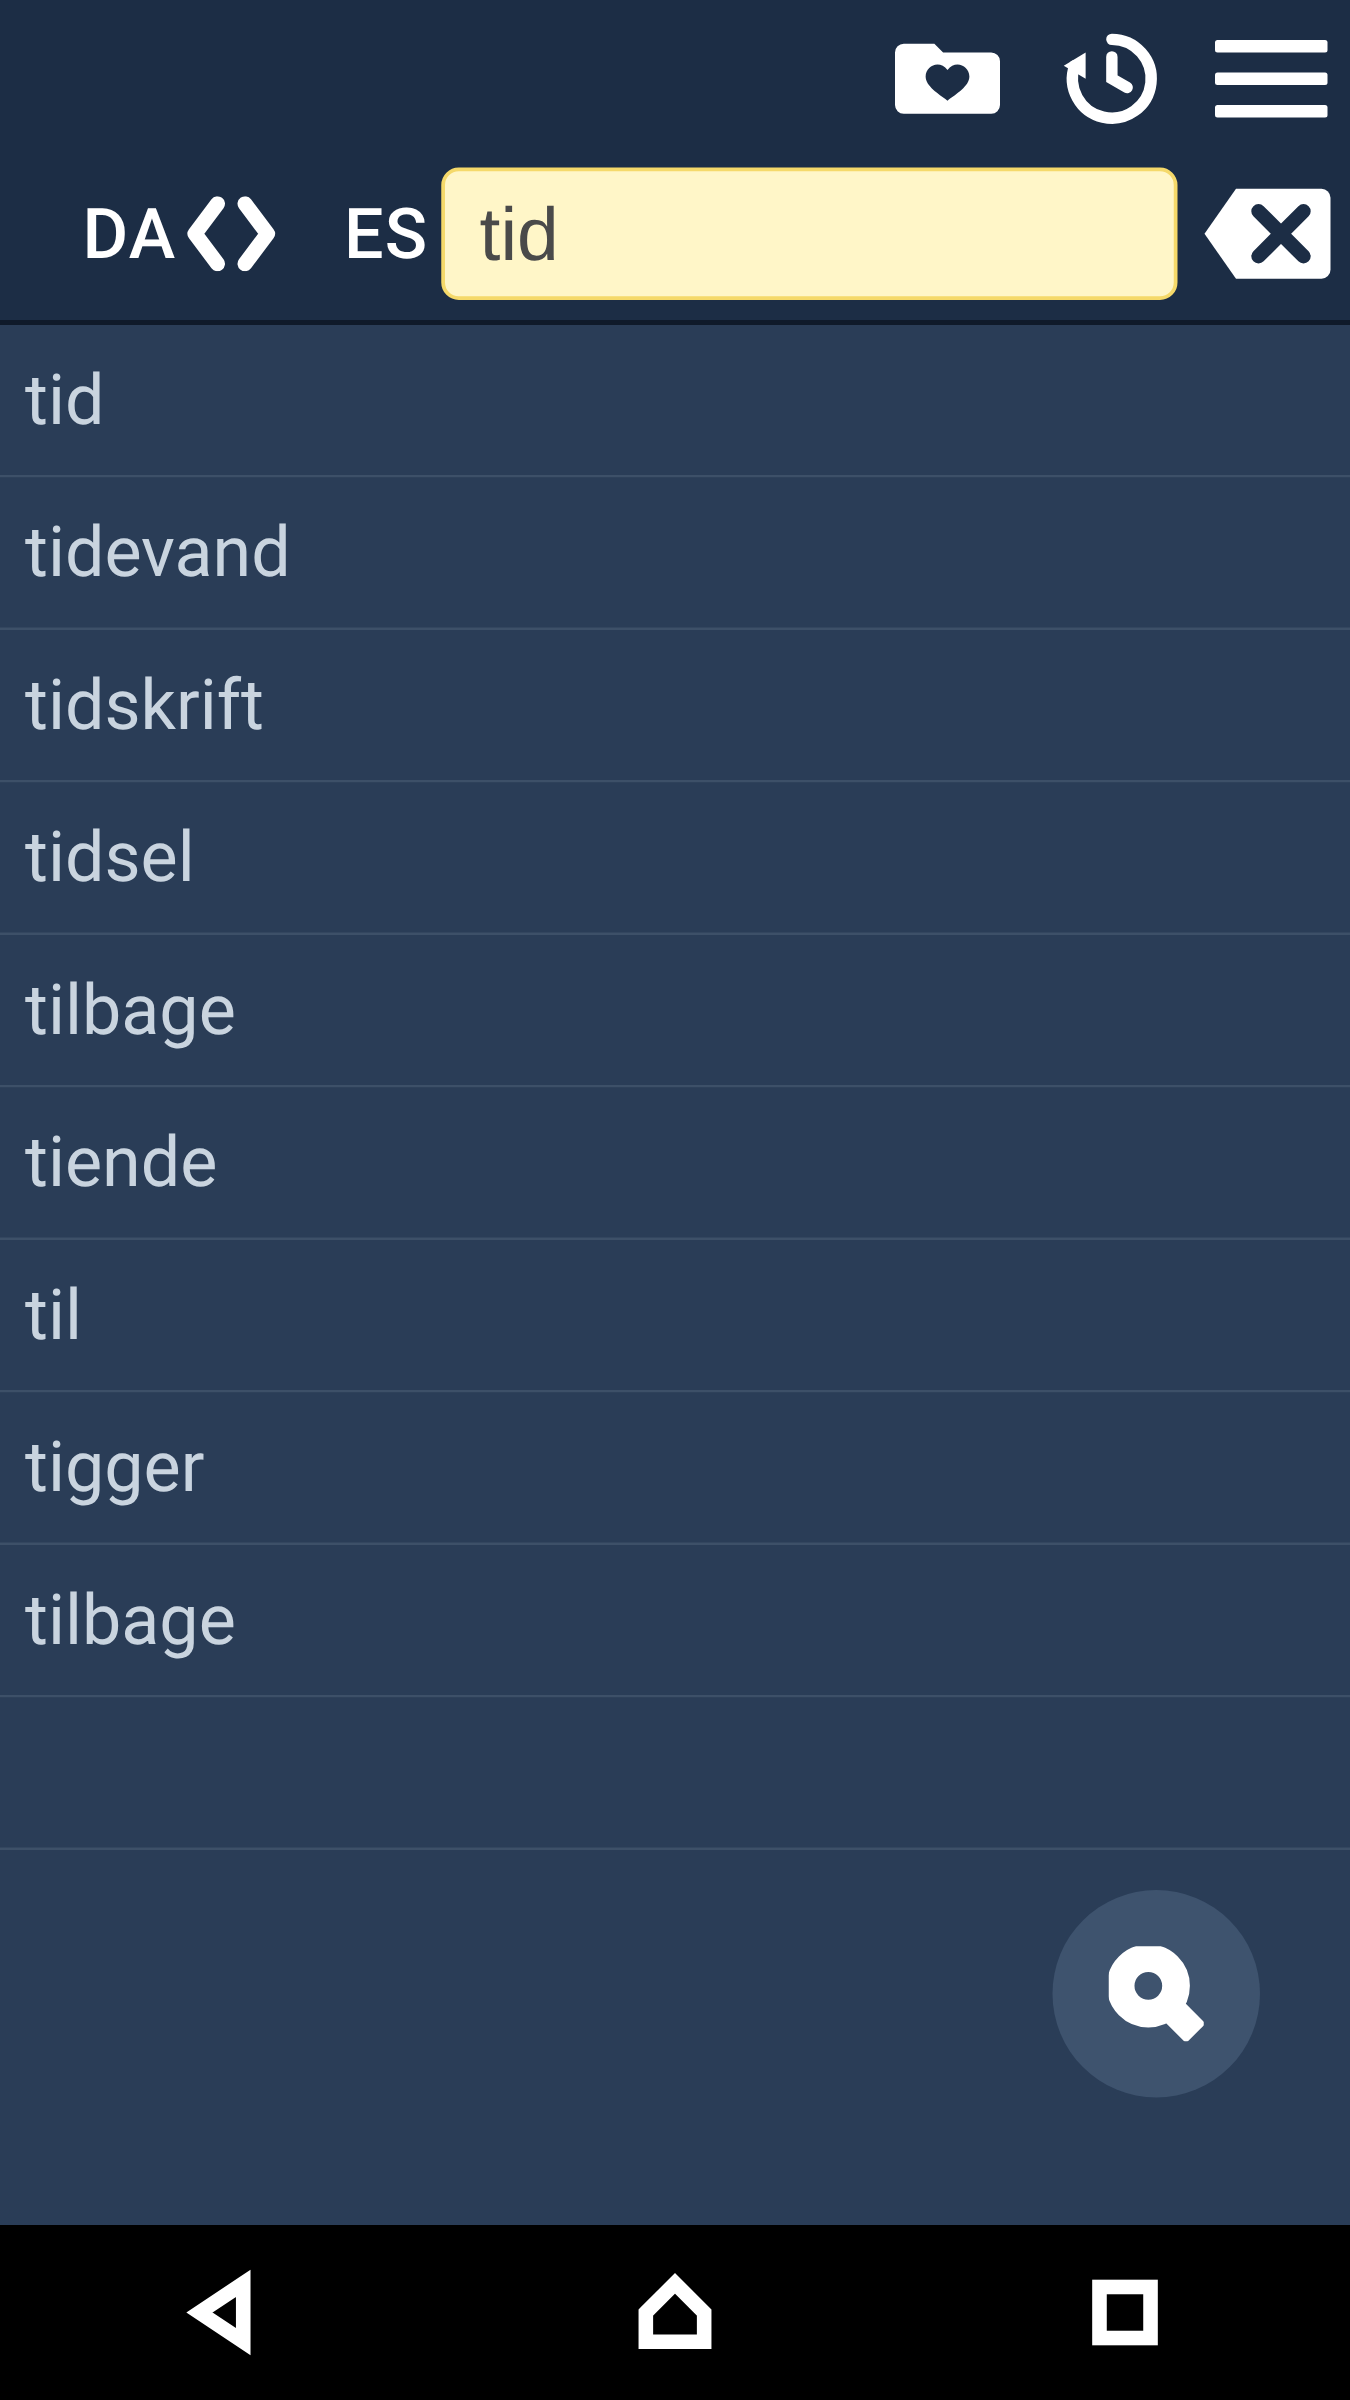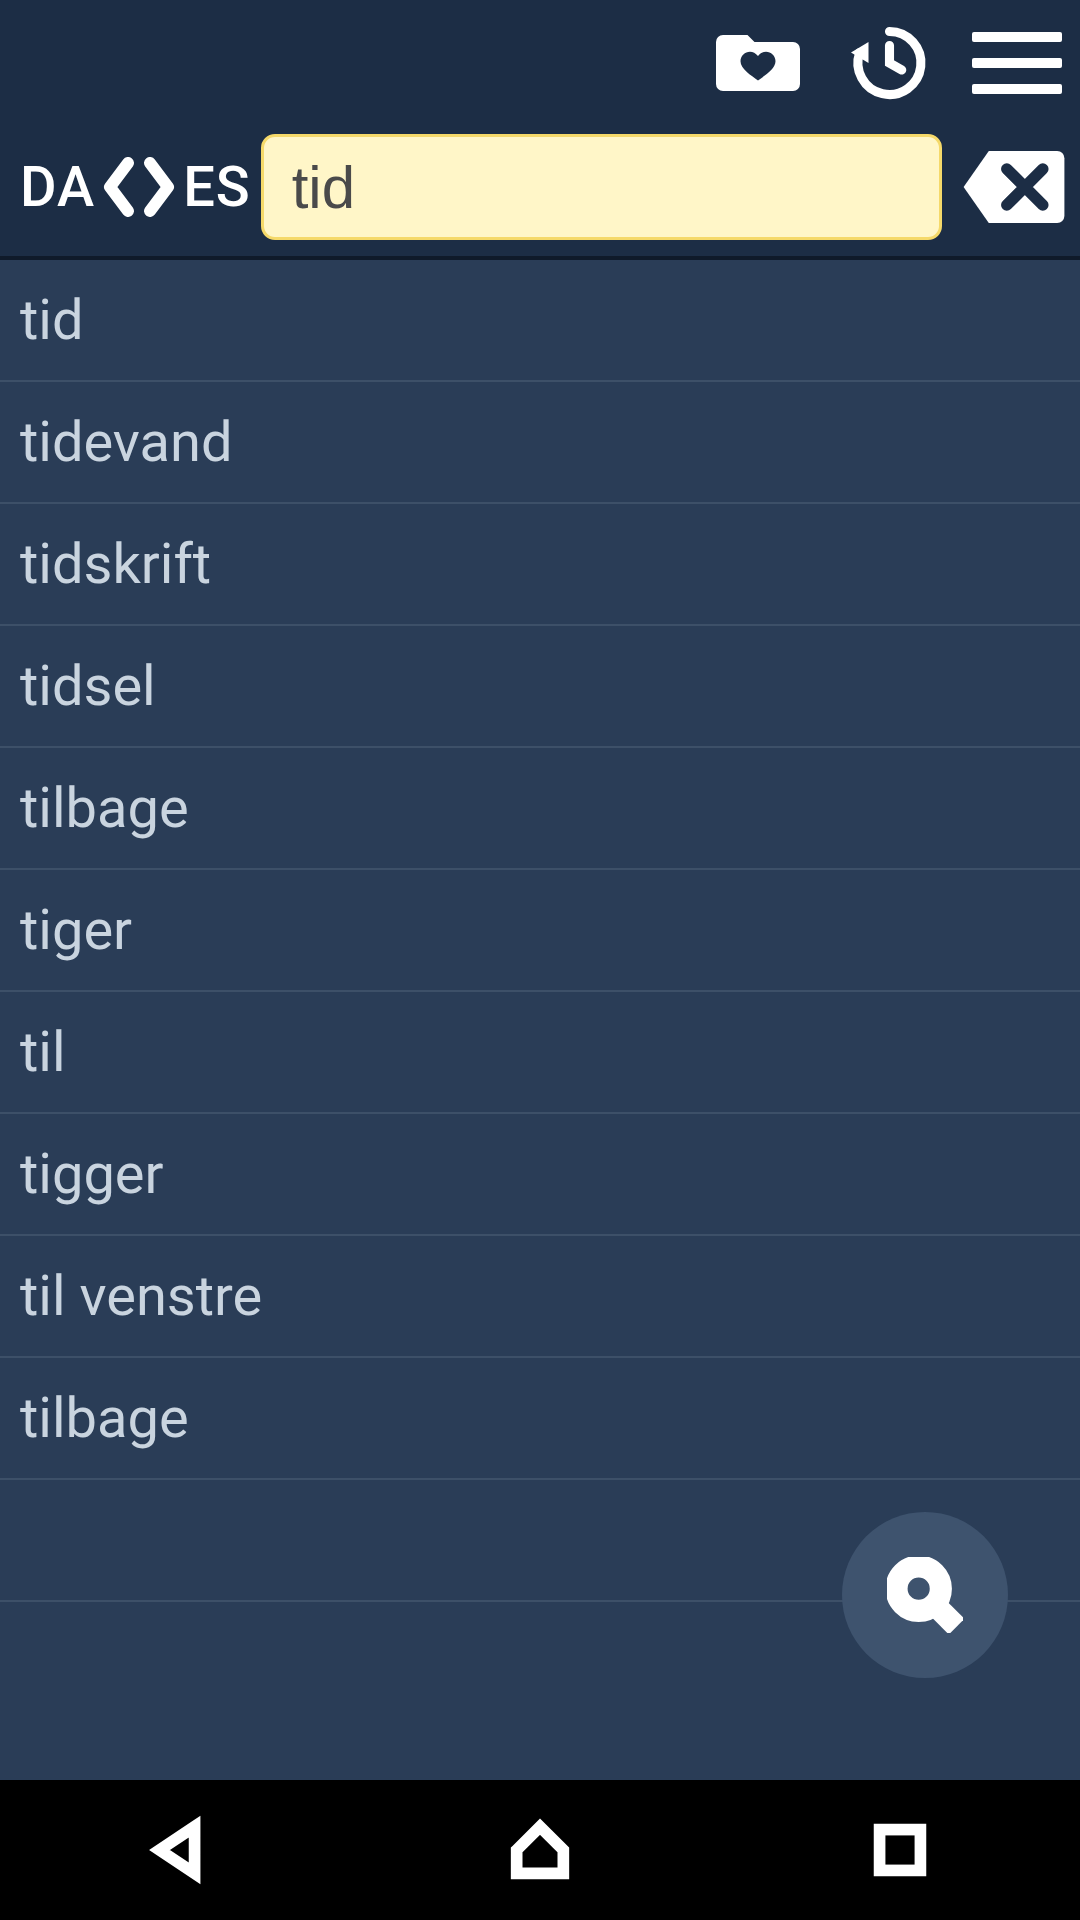--- a/index.html
+++ b/index.html
@@ -40,20 +40,21 @@
   align-items: center;
   padding: 0 12px 8px 20px;
   gap: 10px;
 }
 .lang-switch { display:flex; align-items:center; gap:4px; }
 .lang-label {
   color:#fff;
   font-size:56px;
   font-weight:500;
   letter-spacing:1px;
+  margin-left:46px;
 }
 .chevrons { display:flex; }
 .chevrons svg { width:40px; height:60px; fill:#fff; stroke:#fff; }
 .search-input-wrap {
   flex:1;
 }
 .search-input {
   width:100%;
   height:106px;
   background:#fff6c8;
@@ -178,30 +179,27 @@
     <div class="word-item">
         <span>tidskrift</span>
       </div>
     <div class="word-item">
         <span>tidsel</span>
       </div>
     <div class="word-item">
         <span>tilbage</span>
       </div>
     <div class="word-item">
-        <span>tiger</span>
+        <span>tiende</span>
       </div>
     <div class="word-item">
         <span>til</span>
       </div>
     <div class="word-item">
         <span>tigger</span>
-      </div>
-    <div class="word-item">
-        <span>til venstre</span>
       </div>
     <div class="word-item">
         <span>tilbage</span>
       </div>
     <div class="word-item"></div>
   </div>
 
   <div class="fab">
     <svg viewBox="0 0 24 24">
       <circle cx="10" cy="10" r="7"></circle>

